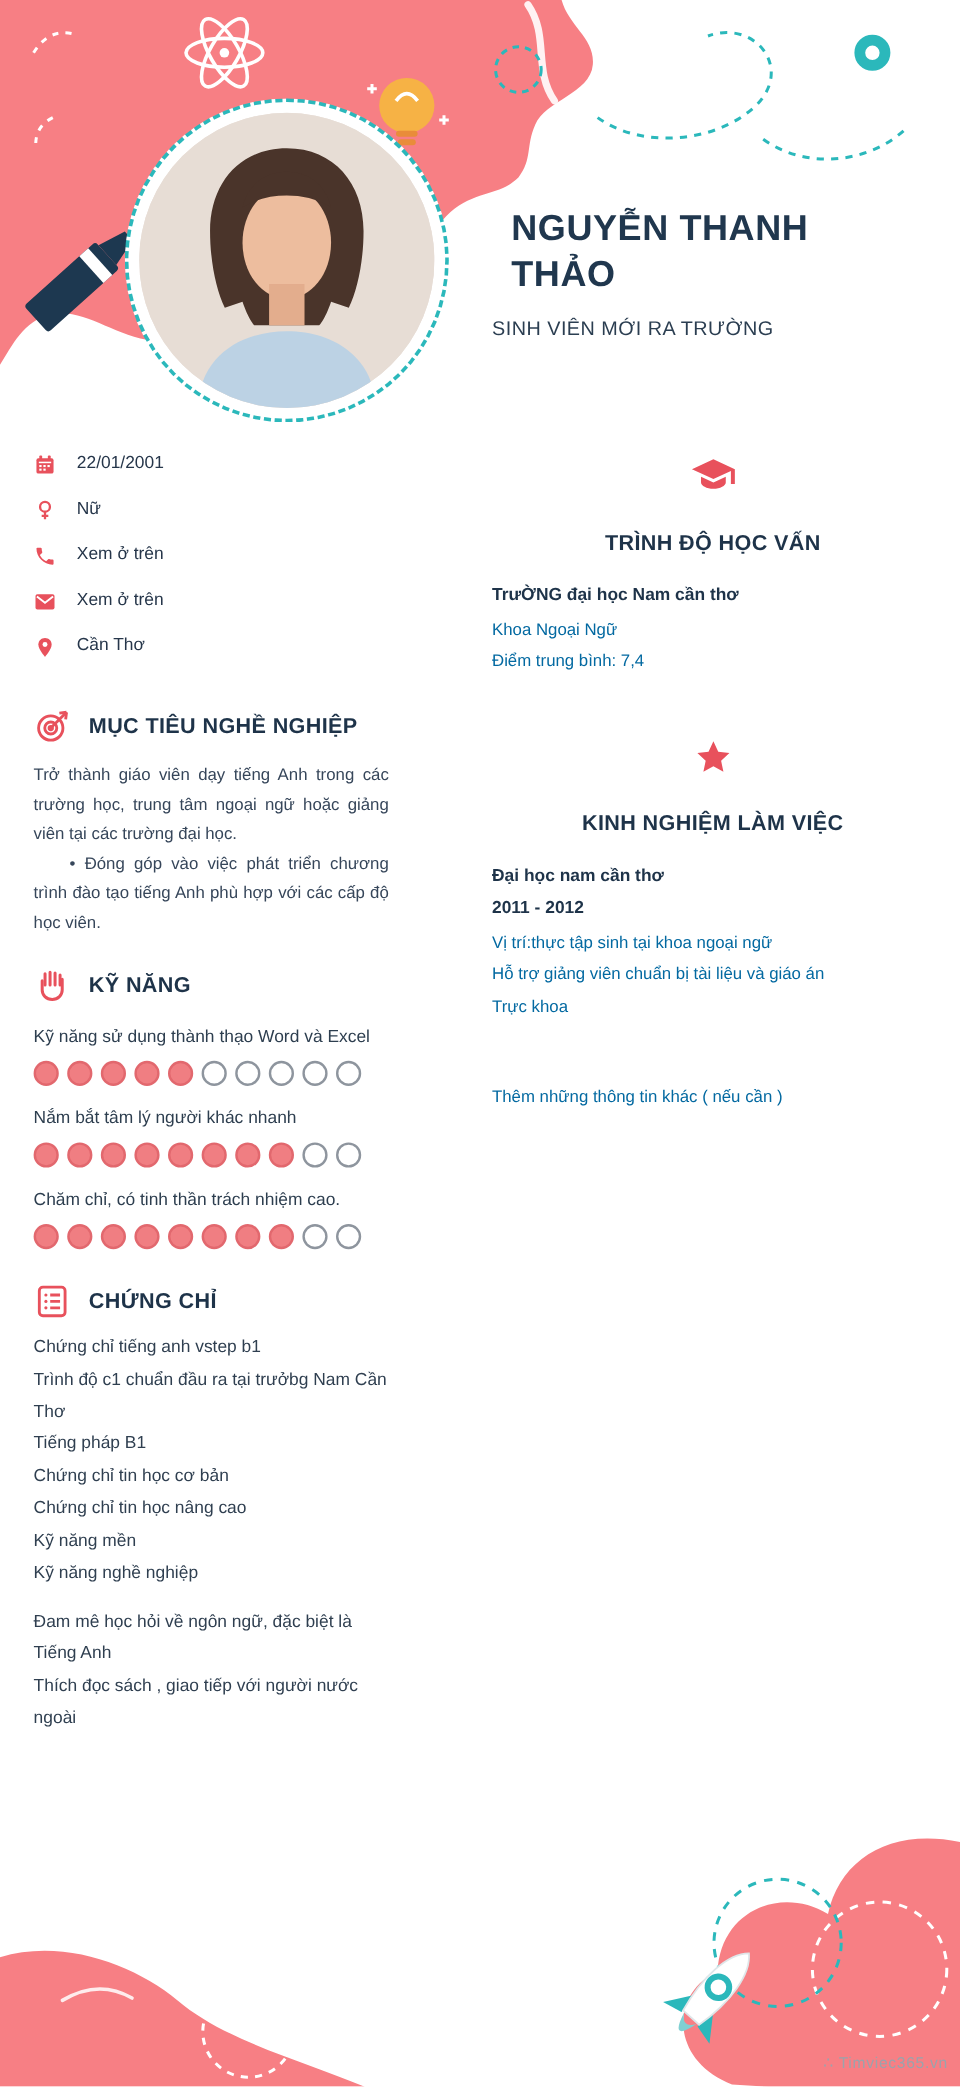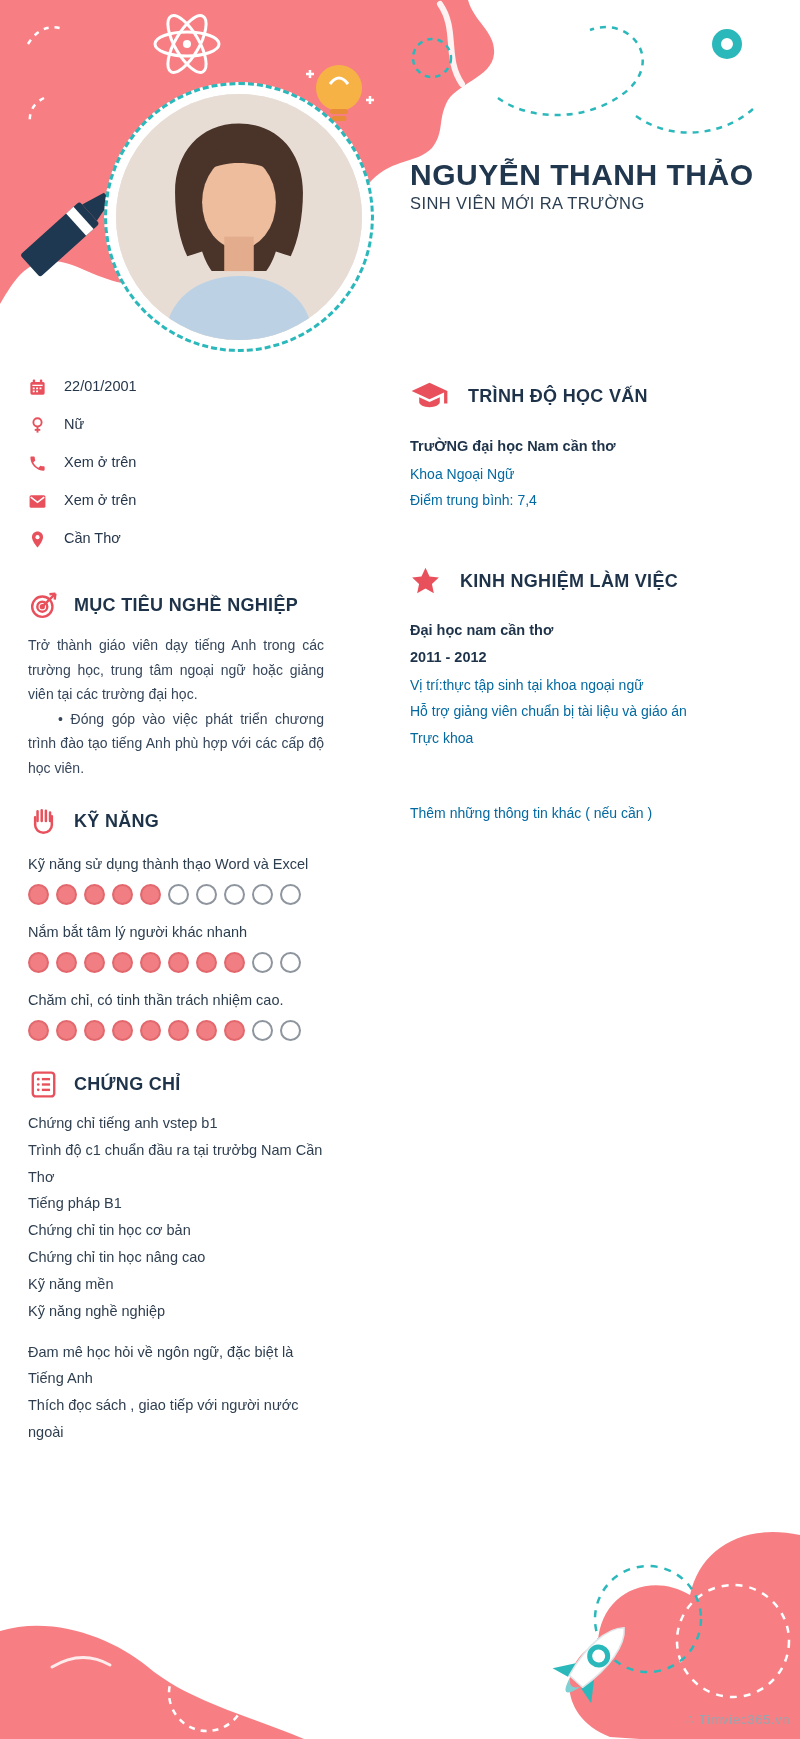--- a/index.html
+++ b/index.html
@@ -10,38 +10,38 @@
   .deco-bottom{bottom:0;}
 
   
   .photo-ring{position:absolute;left:104px;top:82px;width:270px;height:270px;box-sizing:border-box;
               border:3px dashed #2bb8bb;border-radius:50%;background:#fff;}
   .photo{position:absolute;inset:9px;border-radius:50%;overflow:hidden;background:#e9e0da;}
   .photo svg{width:100%;height:100%;display:block;}
 
   
   .header-text{position:absolute;left:410px;top:156px;width:348px;}
-  .name{margin:0;font-size:30px;font-weight:800;color:#20374e;letter-spacing:.5px;line-height:1.28;}
+  .name{margin:16px;font-size:30px;font-weight:800;color:#20374e;letter-spacing:.5px;line-height:1.28;}
   .subtitle{font-size:16.5px;color:#2b3e51;letter-spacing:.4px;}
 
   
   .col-left{position:absolute;left:28px;top:378px;width:296px;}
   .col-right{position:absolute;left:410px;top:380px;width:368px;}
 
   .info-row{display:flex;align-items:flex-start;gap:17px;height:38px;}
   .info-row .iic{width:19px;height:19px;flex:none;display:flex;}
   .info-row .iic svg{width:100%;height:100%;}
   .info-text{font-size:14.5px;color:#26364a;}
 
   .sec-head{display:flex;align-items:center;gap:15px;}
   .sec-head .ic{width:31px;height:31px;flex:none;display:flex;}
   .sec-head .ic svg{width:100%;height:100%;}
   .sec-head .ic-lg{width:39px;height:33px;}
   .sec-title{margin:0;font-size:18px;font-weight:800;color:#1e3349;letter-spacing:.3px;}
-  .col-right .sec-head{gap:19px;}
+  .col-right .sec-head{gap:29px;flex-direction:column;}
 
   #sec-objective{margin-top:22px;}
   #sec-skills{margin-top:26px;}
   #sec-certificates{margin-top:28px;}
   #sec-hobbies{margin-top:14px;}
   #sec-experience{margin-top:52px;}
   #sec-additional{margin-top:48px;}
 
   .body-text{font-size:14px;color:#36465a;line-height:1.75;}
   .objective{margin-top:12px;}

